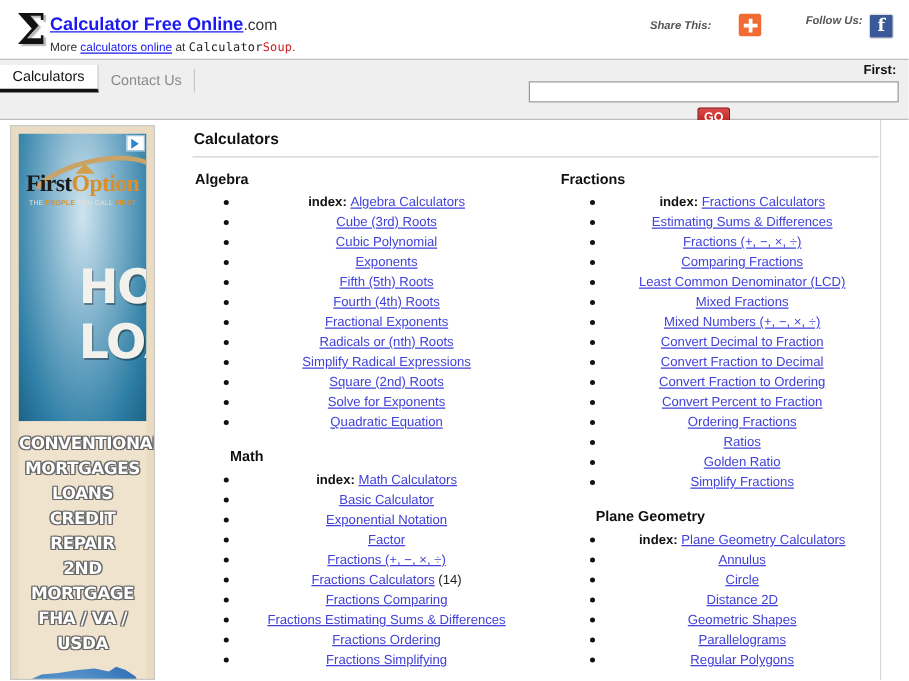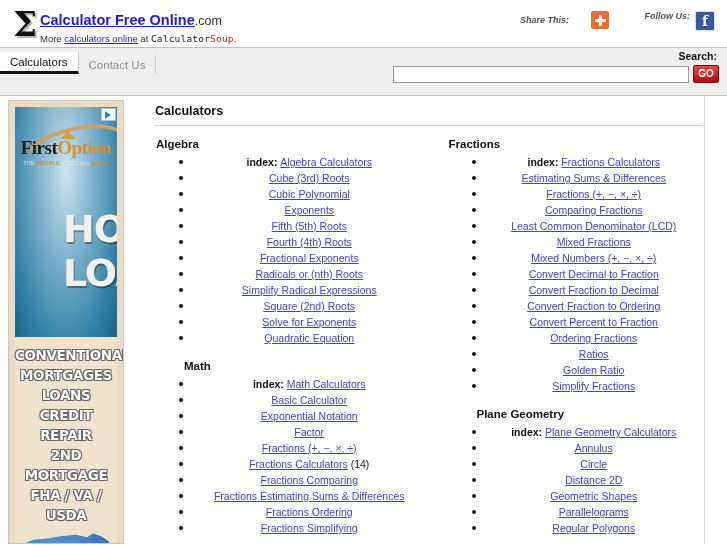--- a/index.html
+++ b/index.html
@@ -183,20 +183,21 @@
     font-weight: bold;
     color: #111;
     display: block;
     margin-bottom: 3px;
     margin-right: 2px;
   }
   .search-row {
     display: flex;
     align-items: center;
     gap: 4px;
+    flex-direction: column;
   }
   .search-input {
     width: 296px;
     height: 17px;
     border: 1px solid #9a9a9a;
     background: #fff;
     font-size: 11px;
     padding: 0 3px;
     box-sizing: border-box;
     outline: none;
@@ -469,21 +470,21 @@
     </div>
   </div>
 
   <div class="navbar">
     <div class="tabs">
       <div class="tab active">Calculators</div>
       <div class="tab">Contact Us</div>
     </div>
 
     <div class="search-area">
-      <span class="search-label">Search:</span>
+      <span class="search-label">First:</span>
       <div class="search-row">
         <input class="search-input" type="text" value="" style="">
         <button class="go-button">GO</button>
       </div>
     </div>
   </div>
 
   <div class="body-wrap">
 
     <div class="sidebar">

